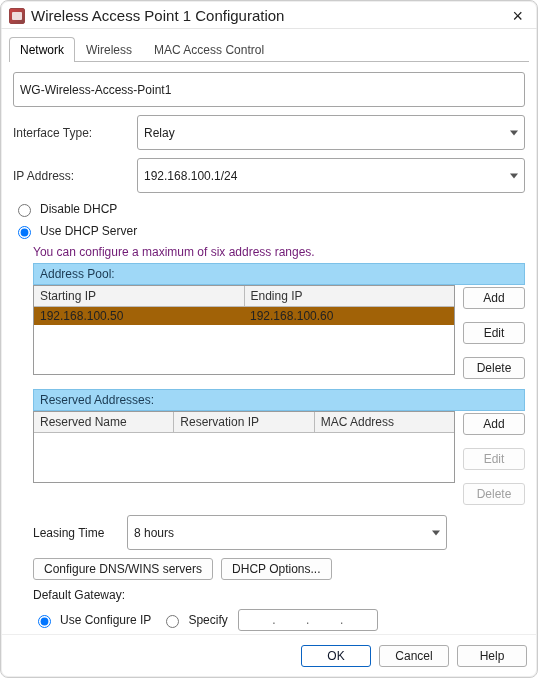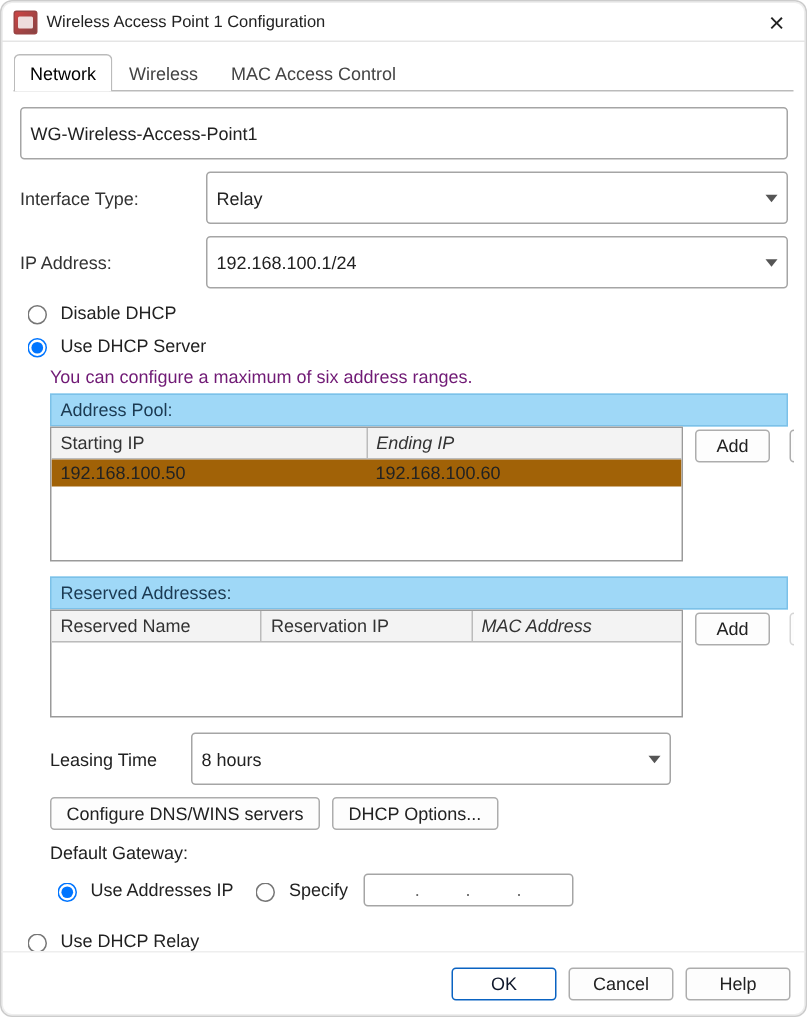--- a/index.html
+++ b/index.html
@@ -36,21 +36,21 @@
     border-radius:2px;
     margin-right:6px;
     position:relative;
   }
   .titlebar .app-icon::after{
     content:"";
     position:absolute; inset:3px 2px;
     background:#edd;
     border-radius:1px;
   }
-  .titlebar .title { flex:1; font-size:11px; }
+  .titlebar .title { flex:1; font-size:15px; }
   .titlebar .close { font-size:18px; line-height:14px; padding:0 4px; cursor:default; font-family:Arial,sans-serif;}
   .client {
     flex:1;
     display:flex;
     flex-direction:column;
     padding: 0 8px;
     overflow:hidden;
   }
   .tabs {
     display:flex;
@@ -139,30 +139,30 @@
     display:flex;
     background:#f3f3f3;
     border-bottom:1px solid #bbb;
   }
   .grid-header .cell {
     padding:3px 6px;
     border-right:1px solid #bbb;
     flex:1;
     color:#333;
   }
-  .grid-header .cell:last-child { border-right:none;font-style:italic; }
+  .grid-header .cell:last-child { border-right:none; }
   .grid-row {
     display:flex;
   }
   .grid-row .cell {
     padding:2px 6px;
     flex:1;
   }
   .grid-row.sel { background:#a16207; }
-  .btncol { display:flex; gap:13px; padding-top:2px; width:62px; }
+  .btncol { display:flex; flex-direction:column; gap:13px; padding-top:2px; width:62px; }
   .btn {
     height:22px;
     border:1px solid #adadad;
     border-radius:3px;
     background:#fdfdfd;
     font:inherit;
     padding:0 10px;
     cursor:default;
     color:#222;
     display:inline-flex; align-items:center; justify-content:center;
@@ -300,21 +300,21 @@
 
         <div class="buttons-row">
           <button class="btn" style="min-width:170px;">Configure DNS/WINS servers</button>
           <button class="btn" style="min-width:110px;">DHCP Options...</button>
         </div>
 
         <div>Default Gateway:</div>
         <div class="gw-row">
           <label class="radio-inline">
             <input type="radio" name="gw" checked="" style="">
-            <span>Use Addresses IP</span>
+            <span>Use Configure IP</span>
           </label>
           <label class="radio-inline">
             <input type="radio" name="gw" style="">
             <span>Specify</span>
           </label>
           <div class="ipbox">
             <span class="oct"></span>
               <span class="dot">.</span>
               <span class="oct"></span>
               <span class="dot">.</span>

